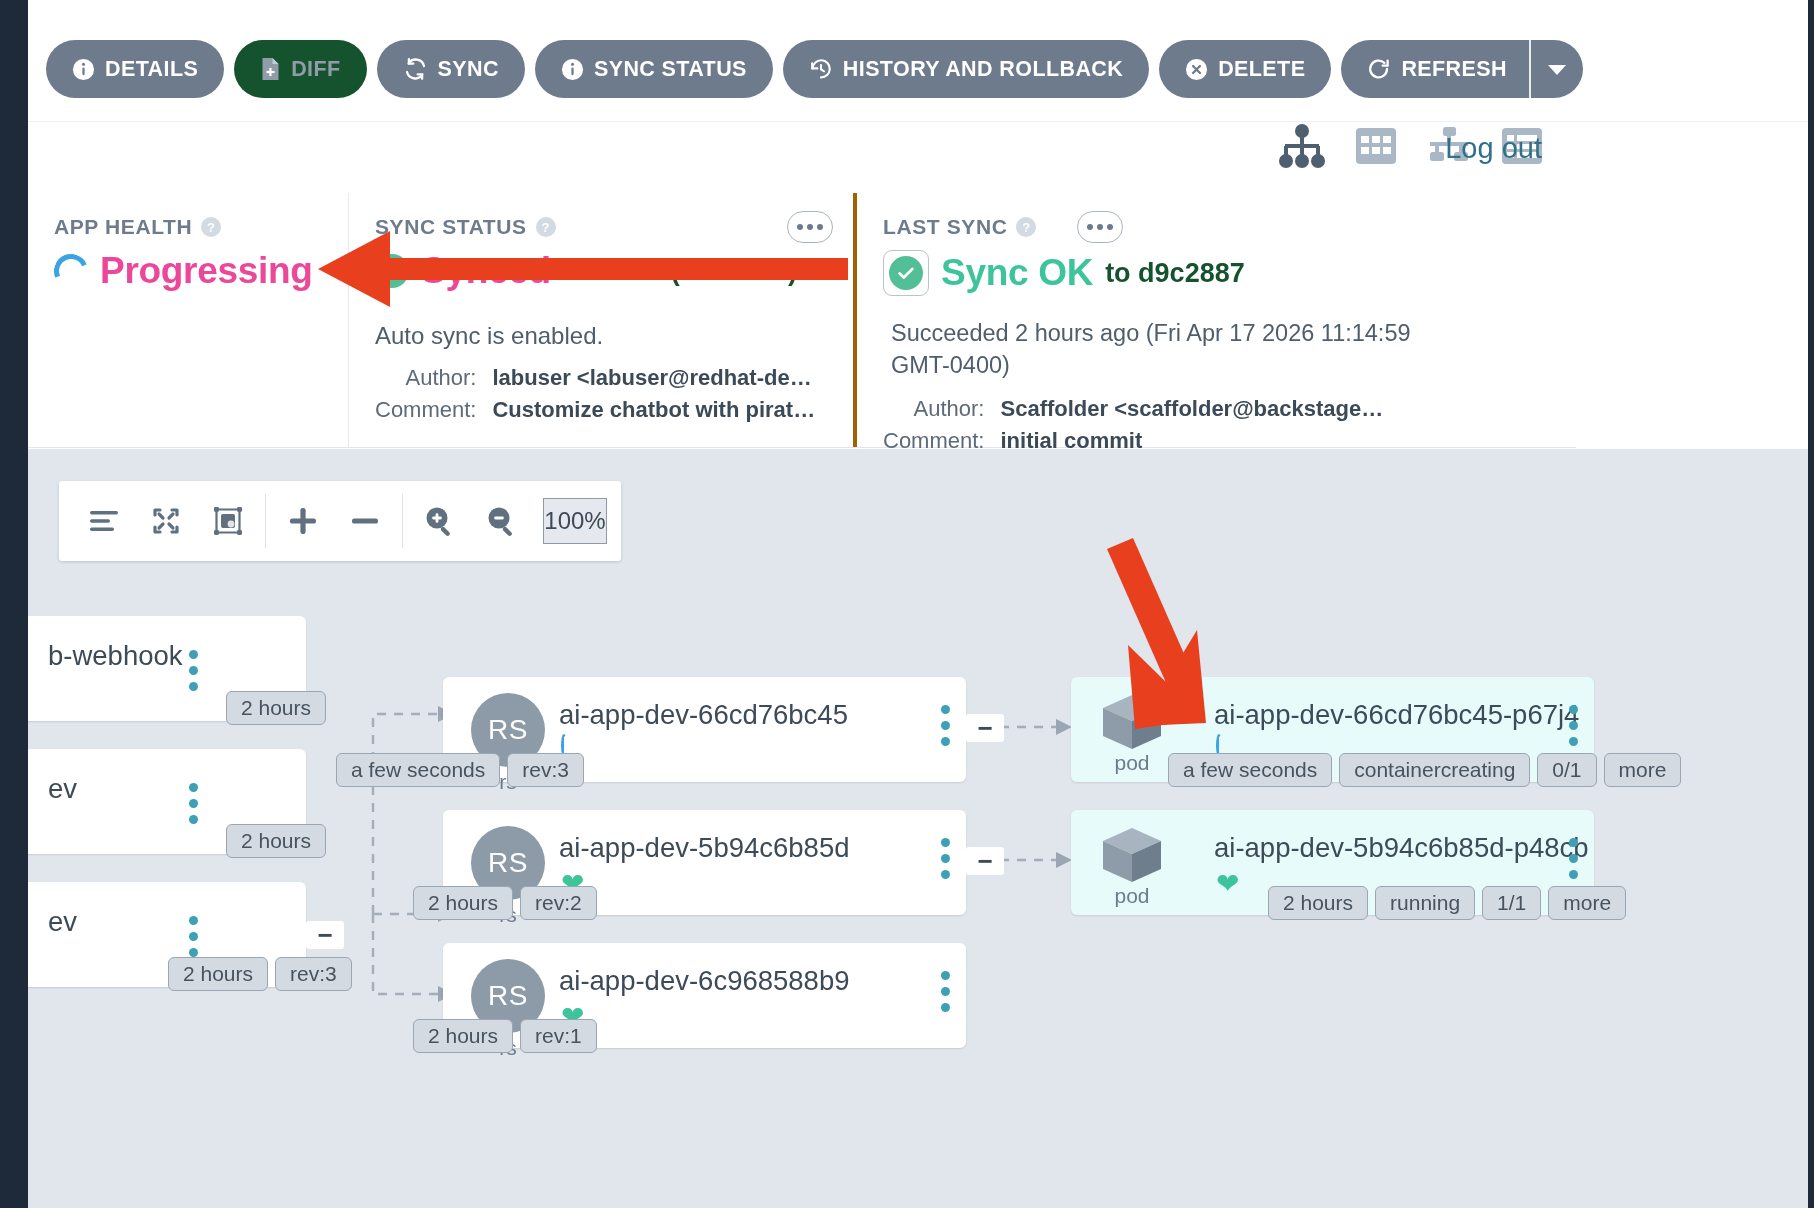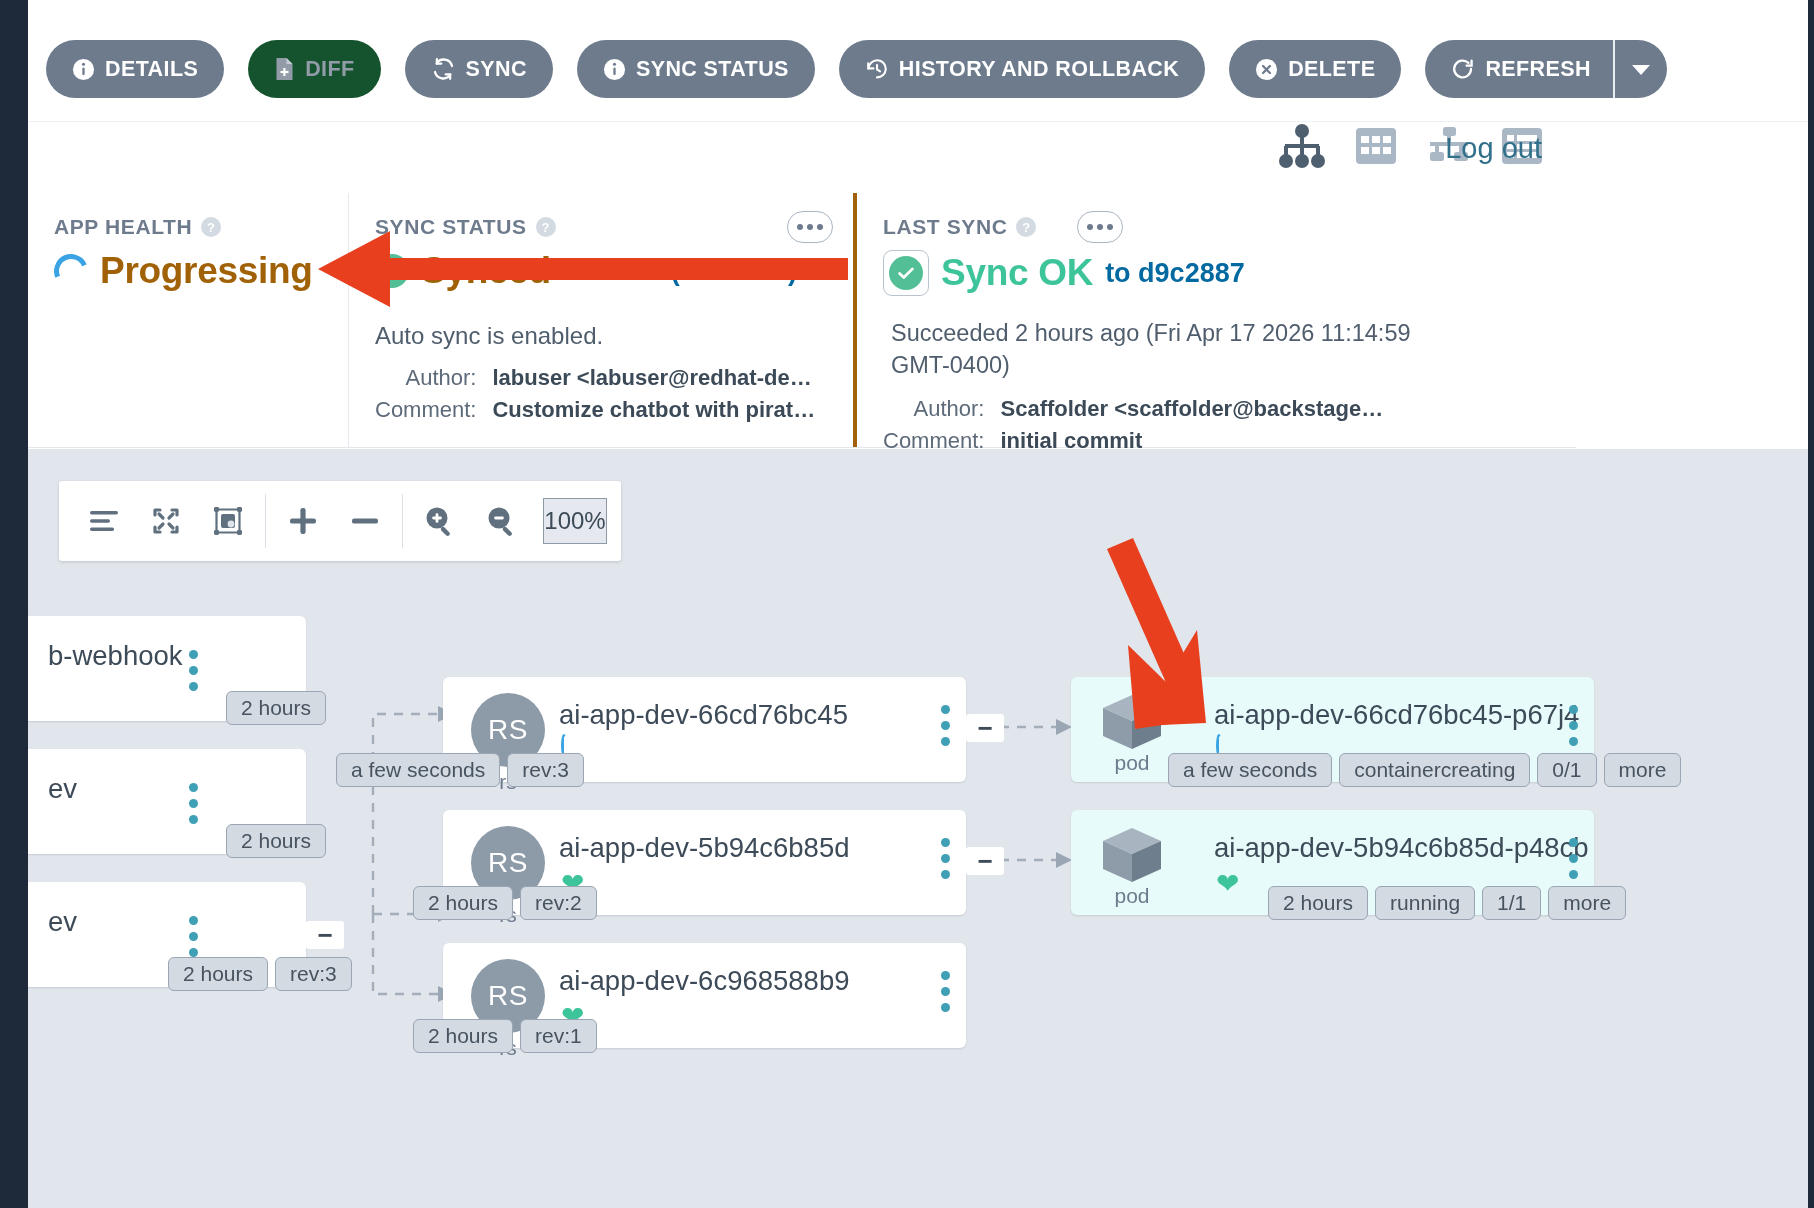--- a/index.html
+++ b/index.html
@@ -25,21 +25,21 @@
     background: #1e2939; z-index: 41;
   }
 
   
   .toolbar {
     position: absolute; left: 28px; top: 12px; width: 1780px; height: 110px;
     background: #fff; border-bottom: 1px solid #edf0f4;
   }
   .btnrow {
     position: absolute; left: 18px; top: 28px;
-    display: flex; align-items: center; gap: 24px;
+    display: flex; align-items: center; gap: 10px;
   }
   .abtn {
     display: flex; align-items: center; gap: 10px;
     height: 58px; padding: 0 26px;
     border-radius: 29px;
     background: #6d7b8d; color: #ffffff;
     font-size: 21.5px; font-weight: 700; letter-spacing: .4px;
     white-space: nowrap; cursor: pointer; border: none;
     font-family: "Liberation Sans", sans-serif;
   }
@@ -87,25 +87,25 @@
     background: #d3dae2; color: #ffffff;
     font-size: 13px; font-weight: 700;
     display: inline-flex; align-items: center; justify-content: center;
     cursor: pointer;
   }
   .bigstatus {
     margin-top: 11px; display: flex; align-items: center; gap: 12px;
     white-space: nowrap;
   }
   .bigstatus .txt {
-    font-size: 37px; font-weight: 700; color: #a16207; letter-spacing: -.3px;
+    font-size: 37px; font-weight: 700; color: #ec4899; letter-spacing: -.3px;
   }
   .bigstatus .txt.green { color: #3dc49a; }
   .bigstatus .rev {
-    font-size: 27px; font-weight: 700; color: #0369a1;
+    font-size: 27px; font-weight: 700; color: #14532d;
   }
   .autosync {
     margin-top: 30px; font-size: 24px; color: #4f5d6d;
   }
   .kv { margin-top: 12px; font-size: 22px; }
   .kv table { border-collapse: collapse; }
   .kv td { padding: 3px 0; vertical-align: top; }
   .kv td.k {
     color: #5d6a79; text-align: right; padding-right: 16px; white-space: nowrap;
   }

